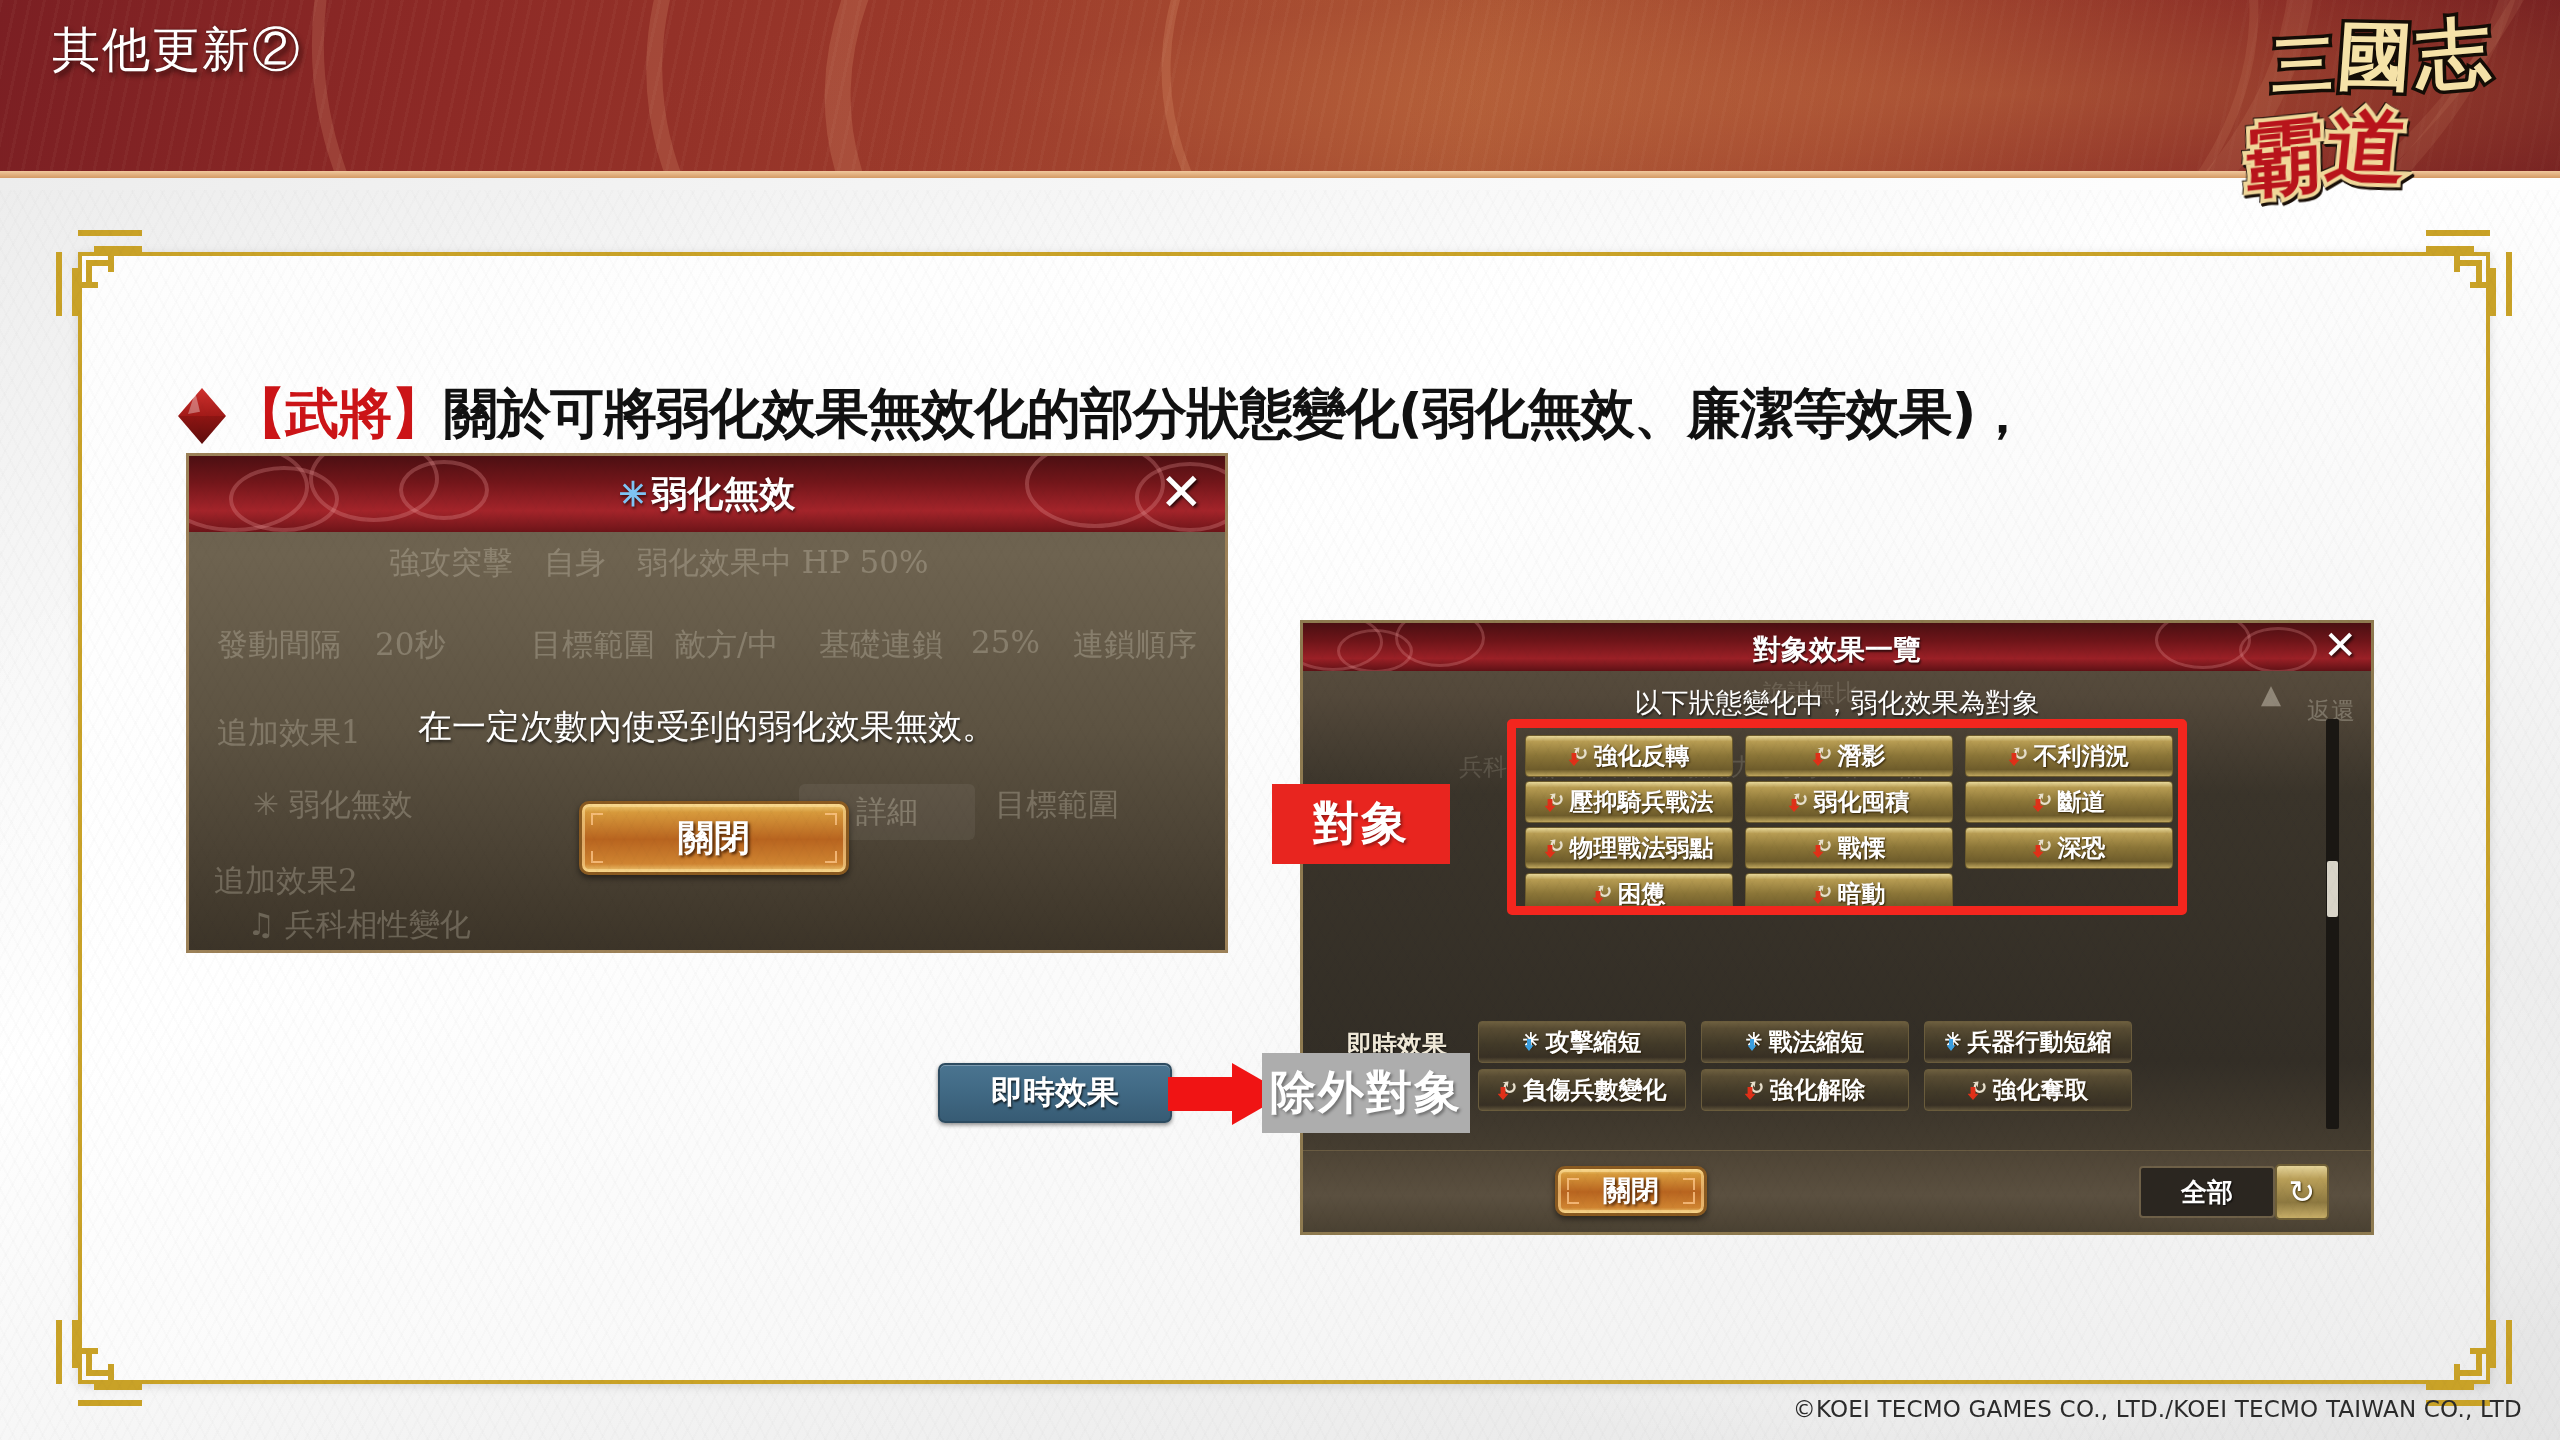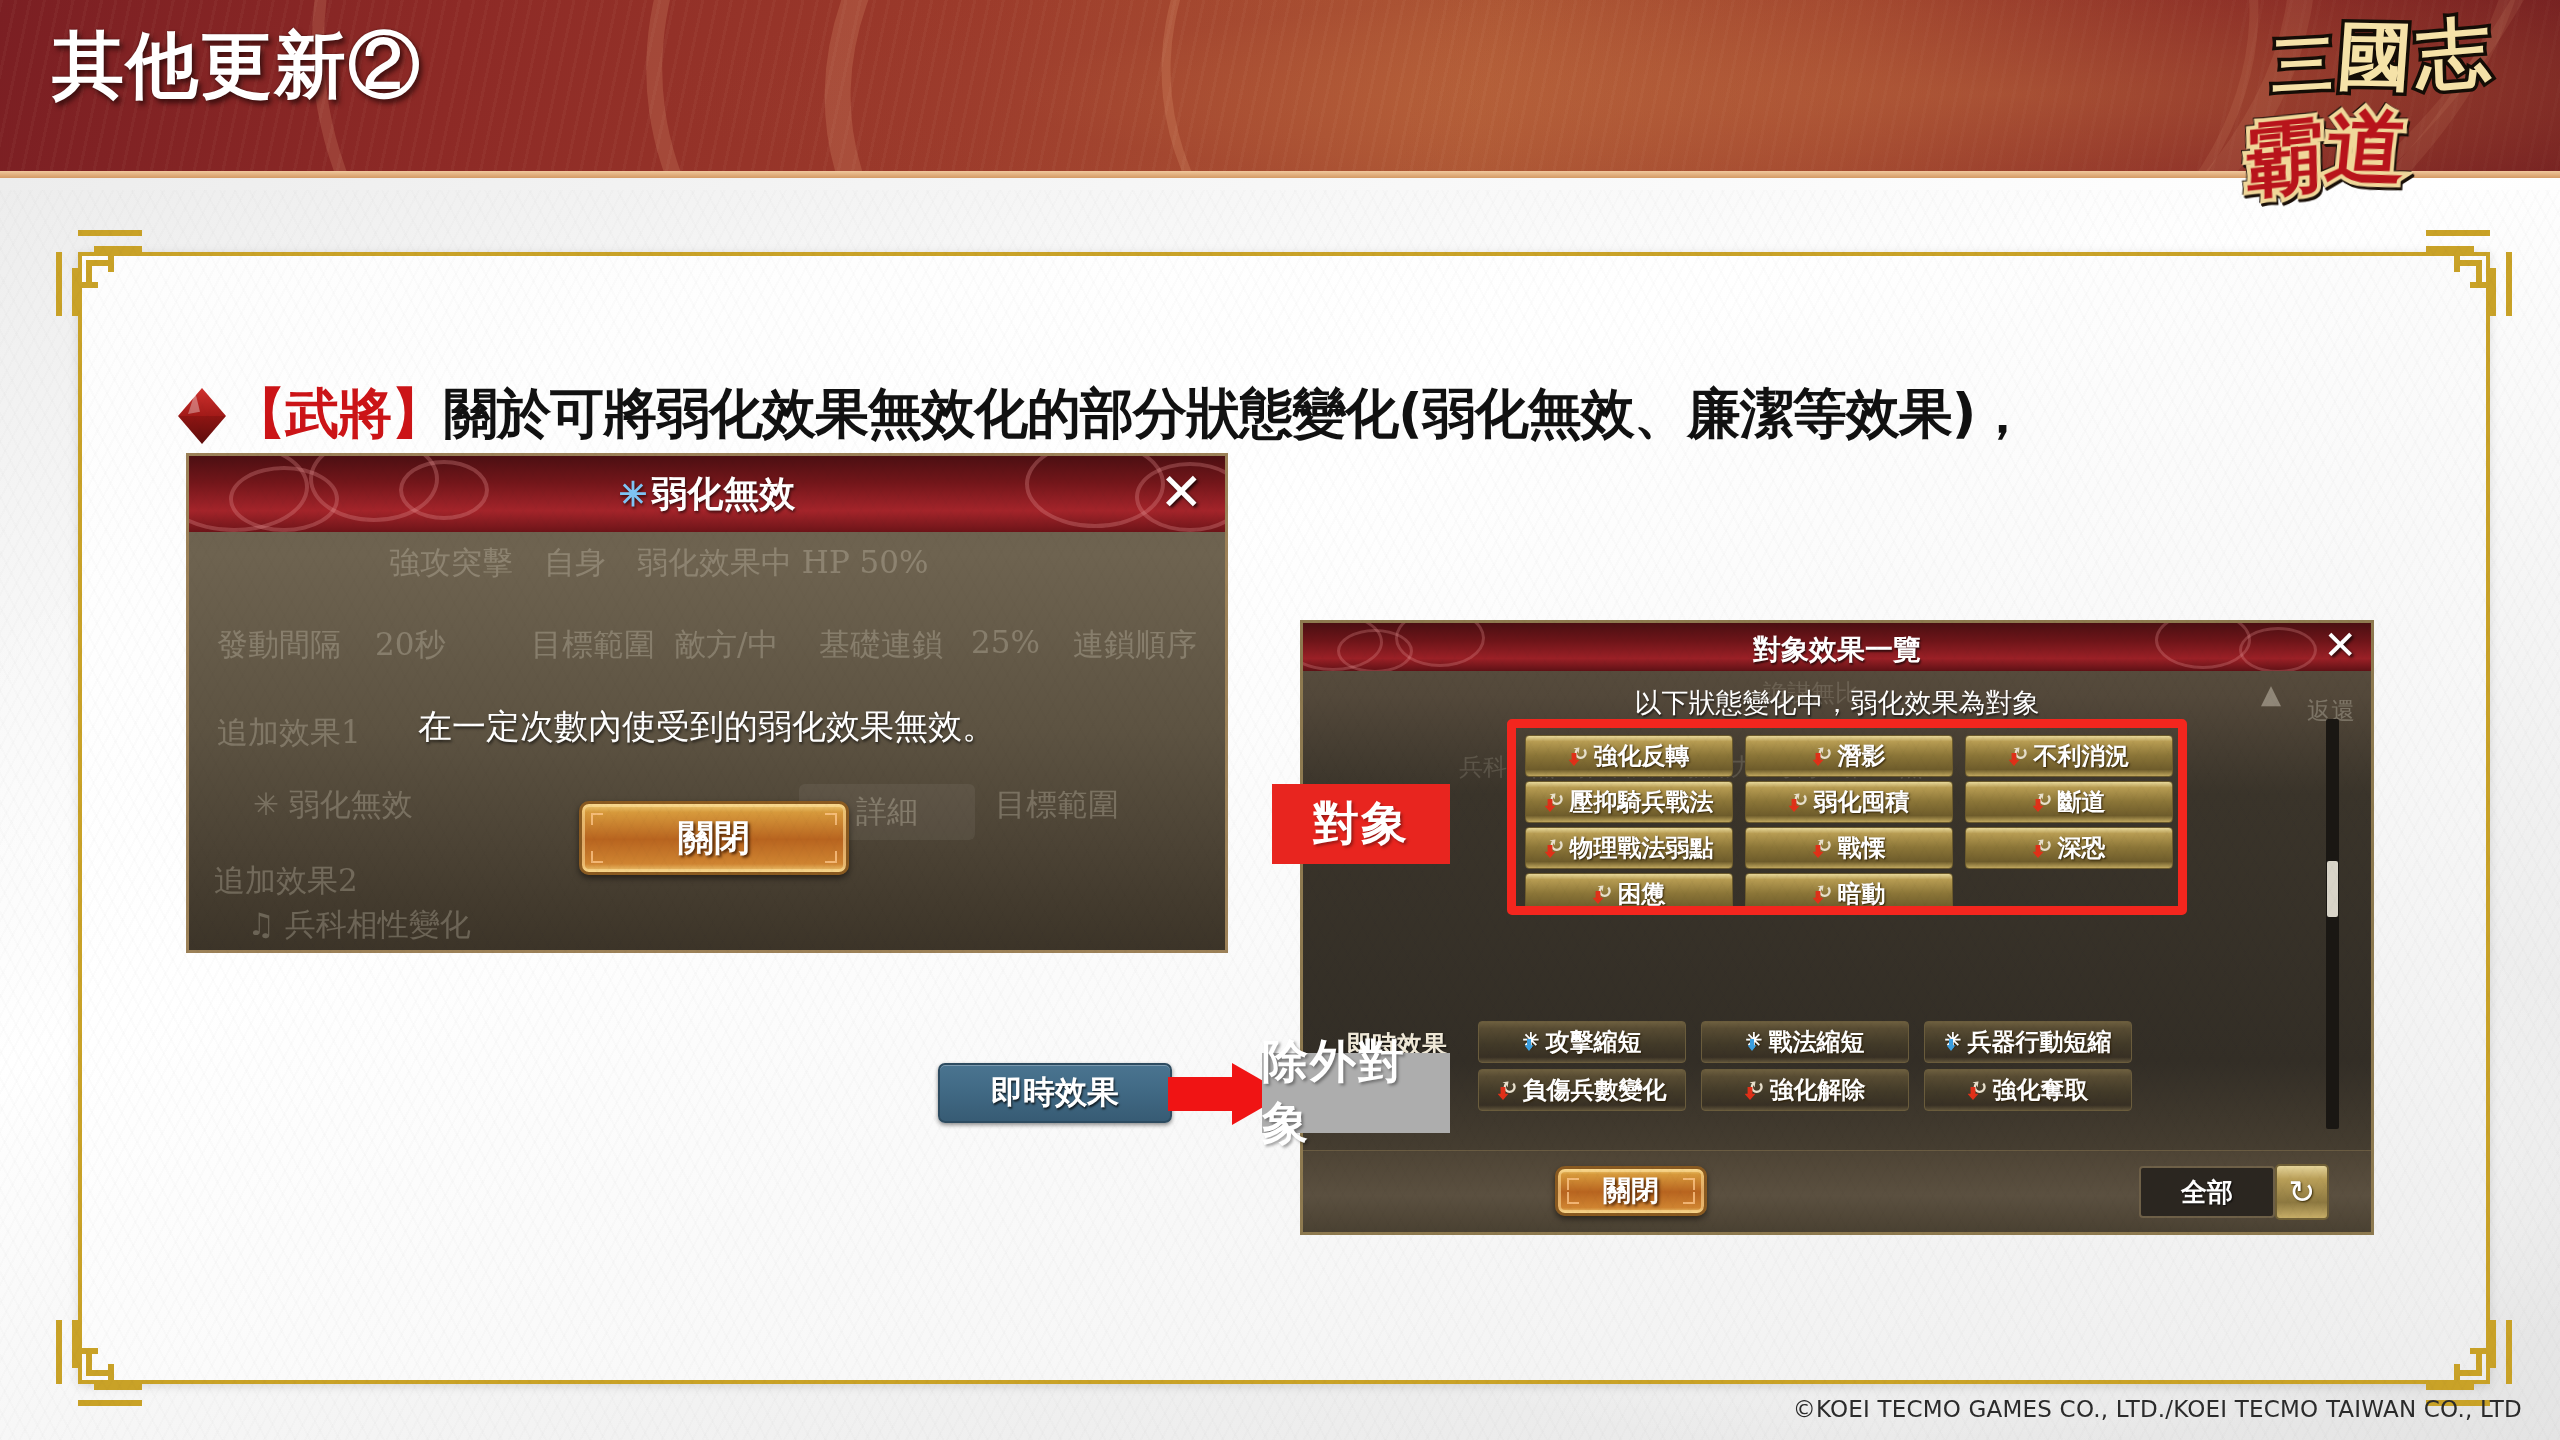--- a/index.html
+++ b/index.html
@@ -51,21 +51,21 @@
   .sw4 { width:2300px; height:1300px; left:300px; top:-740px; border-width:12px; transform: rotate(-10deg); border-color: rgba(210,140,100,0.18); }
   .header .wash {
     position:absolute; inset:0;
     background:
       linear-gradient(105deg, rgba(120,30,32,0.0) 0%, rgba(120,30,32,0.0) 55%, rgba(150,60,45,0.25) 70%, rgba(120,35,32,0.45) 100%),
       repeating-linear-gradient(102deg, rgba(255,230,200,0.035) 0px, rgba(255,230,200,0.035) 3px, rgba(0,0,0,0) 3px, rgba(0,0,0,0) 14px);
   }
   .header-title {
     position: absolute; left: 52px; top: 18px;
     font-family: "DejaVu Serif", "Liberation Serif", serif;
-    font-size: 72px; font-weight: 700; color: #ffffff;
+    font-size: 48px; font-weight: 400; color: #ffffff;
     letter-spacing: 2px;
     text-shadow: 3px 4px 5px rgba(40,8,8,0.75), 0 0 2px rgba(0,0,0,0.4);
   }
   .header-underline {
     position:absolute; left:0; top:171px; width:2560px; height:7px;
     background: linear-gradient(to bottom, #f0c79c, #d49a64);
   }
 
   
   .logo { position: absolute; right: 36px; top: 6px; width: 300px; height: 208px; }
@@ -236,21 +236,21 @@
 
   
   .callout {
     position:absolute; z-index:8;
     display:flex; align-items:center; justify-content:center;
     color:#ffffff; font-weight:700; font-size:46px; letter-spacing:2px;
     font-family:"DejaVu Sans","Liberation Sans",sans-serif;
     text-shadow: 2px 2px 3px rgba(0,0,0,0.35);
   }
   .callout-red { left:1272px; top:784px; width:178px; height:80px; background:#e8251f; }
-  .callout-gray{ left:1262px; top:1053px; width:188px; height:80px; background:#adadad; }
+  .callout-gray{ left:1262px; top:1053px; width:208px; height:80px; background:#adadad; }
 
   
   .dlg-right {
     position:absolute; left:1300px; top:620px; width:1074px; height:615px;
     border:3px solid #8e7a50; background:#241f19; overflow:hidden;
   }
   .dlg-right-bg {
     position:absolute; inset:0;
     background: linear-gradient(to bottom, #5c5140 0%, #53483a 12%, #3a342a 28%, #332e26 72%, #4a4133 90%, #5b5040 100%);
   }

